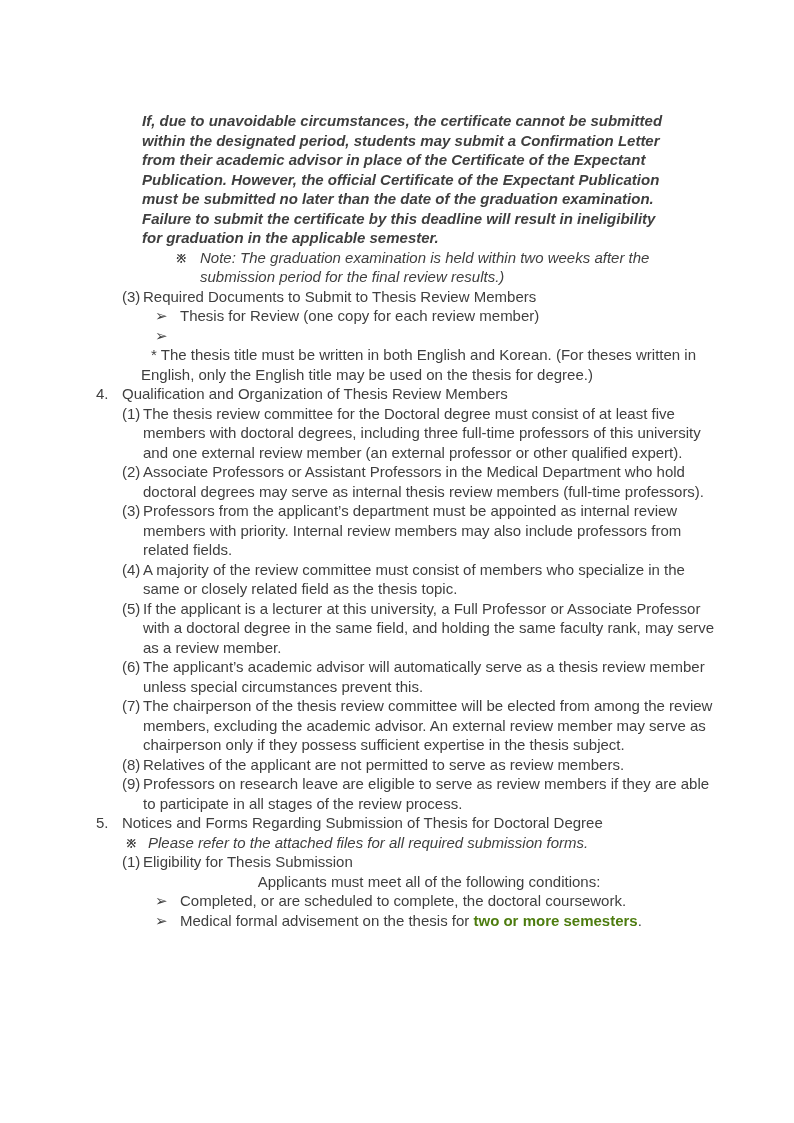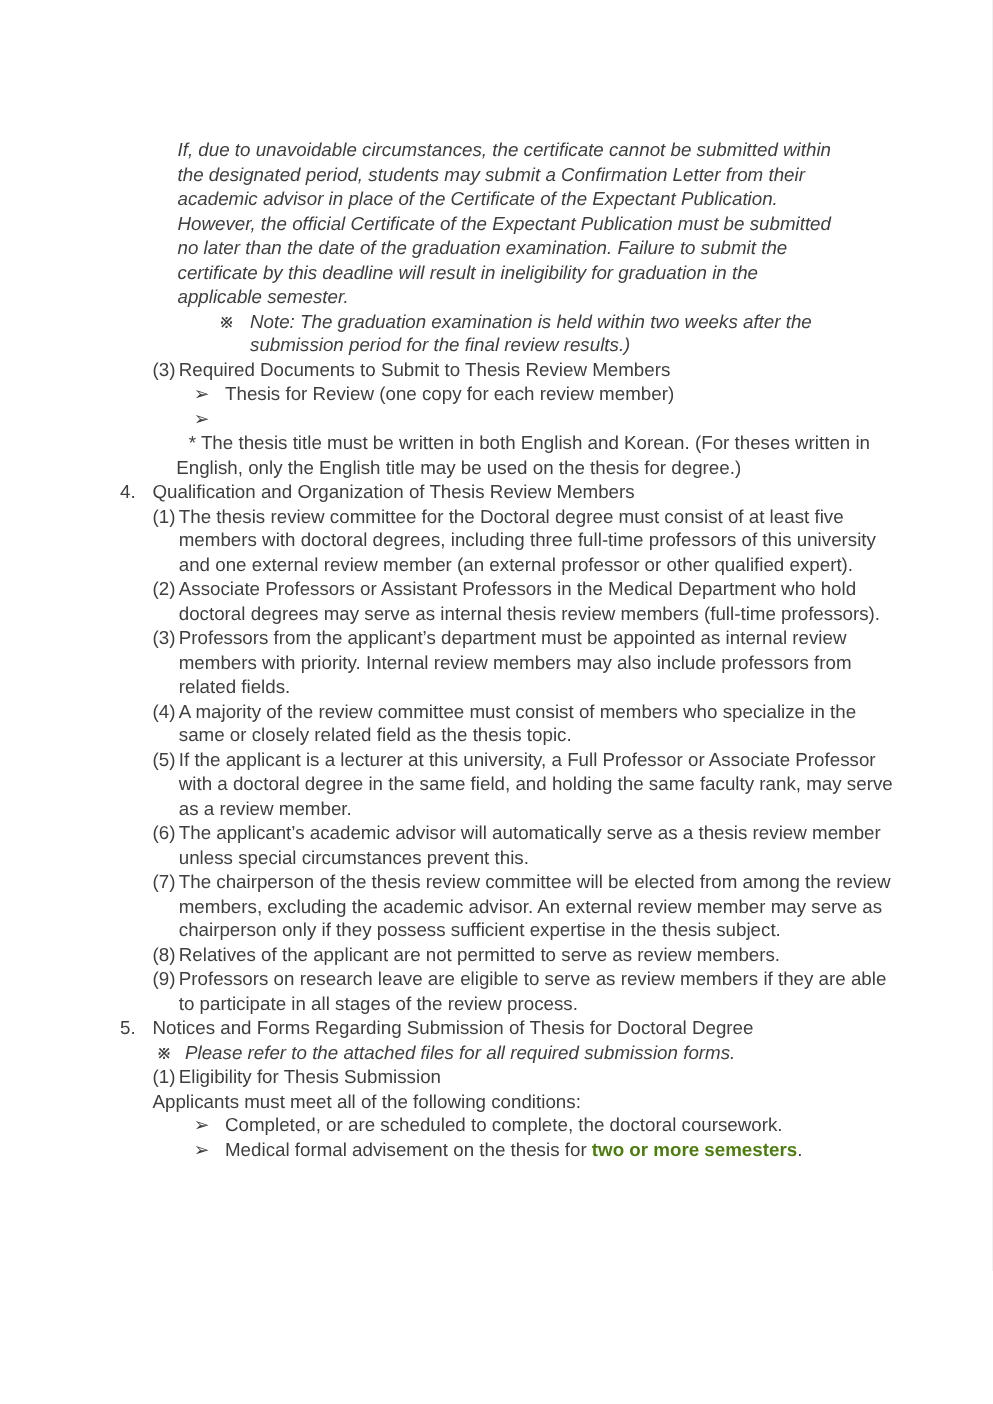--- a/index.html
+++ b/index.html
@@ -15,27 +15,27 @@
     margin:0 auto;
   }
   .content{position:absolute;top:111px;left:96px;width:640px;}
   .row{display:flex;align-items:flex-start;}
   .marker{flex:0 0 auto;}
   .italic{font-style:italic;}
   p,div{margin:0;padding:0;}
   b{font-weight:bold;color:#4d7c0f;}
 
   
-  .ind-italic{margin-left:46px;}   
+  .ind-italic{margin-left:46px;font-weight:bold;}   
   .ind-note{margin-left:79px;}     
   .ind-sub{margin-left:26px;}      
   .ind-bullet{margin-left:59px;}   
   .ind-ast{margin-left:36px;}      
   .ind-note5{margin-left:29px;}    
-  .ind-plain{margin-left:26px;}    
+  .ind-plain{margin-left:26px;text-align:center;}    
 
   .mk-top{width:26px;}             
   .mk-sub{width:21px;}             
   .mk-bullet{width:25px;}          
   .mk-note{width:25px;}            
   .mk-note5{width:23px;}           
 
   .w-italic{width:532px;}
   .w-note{width:492px;}
   .w-sub{width:572px;}

